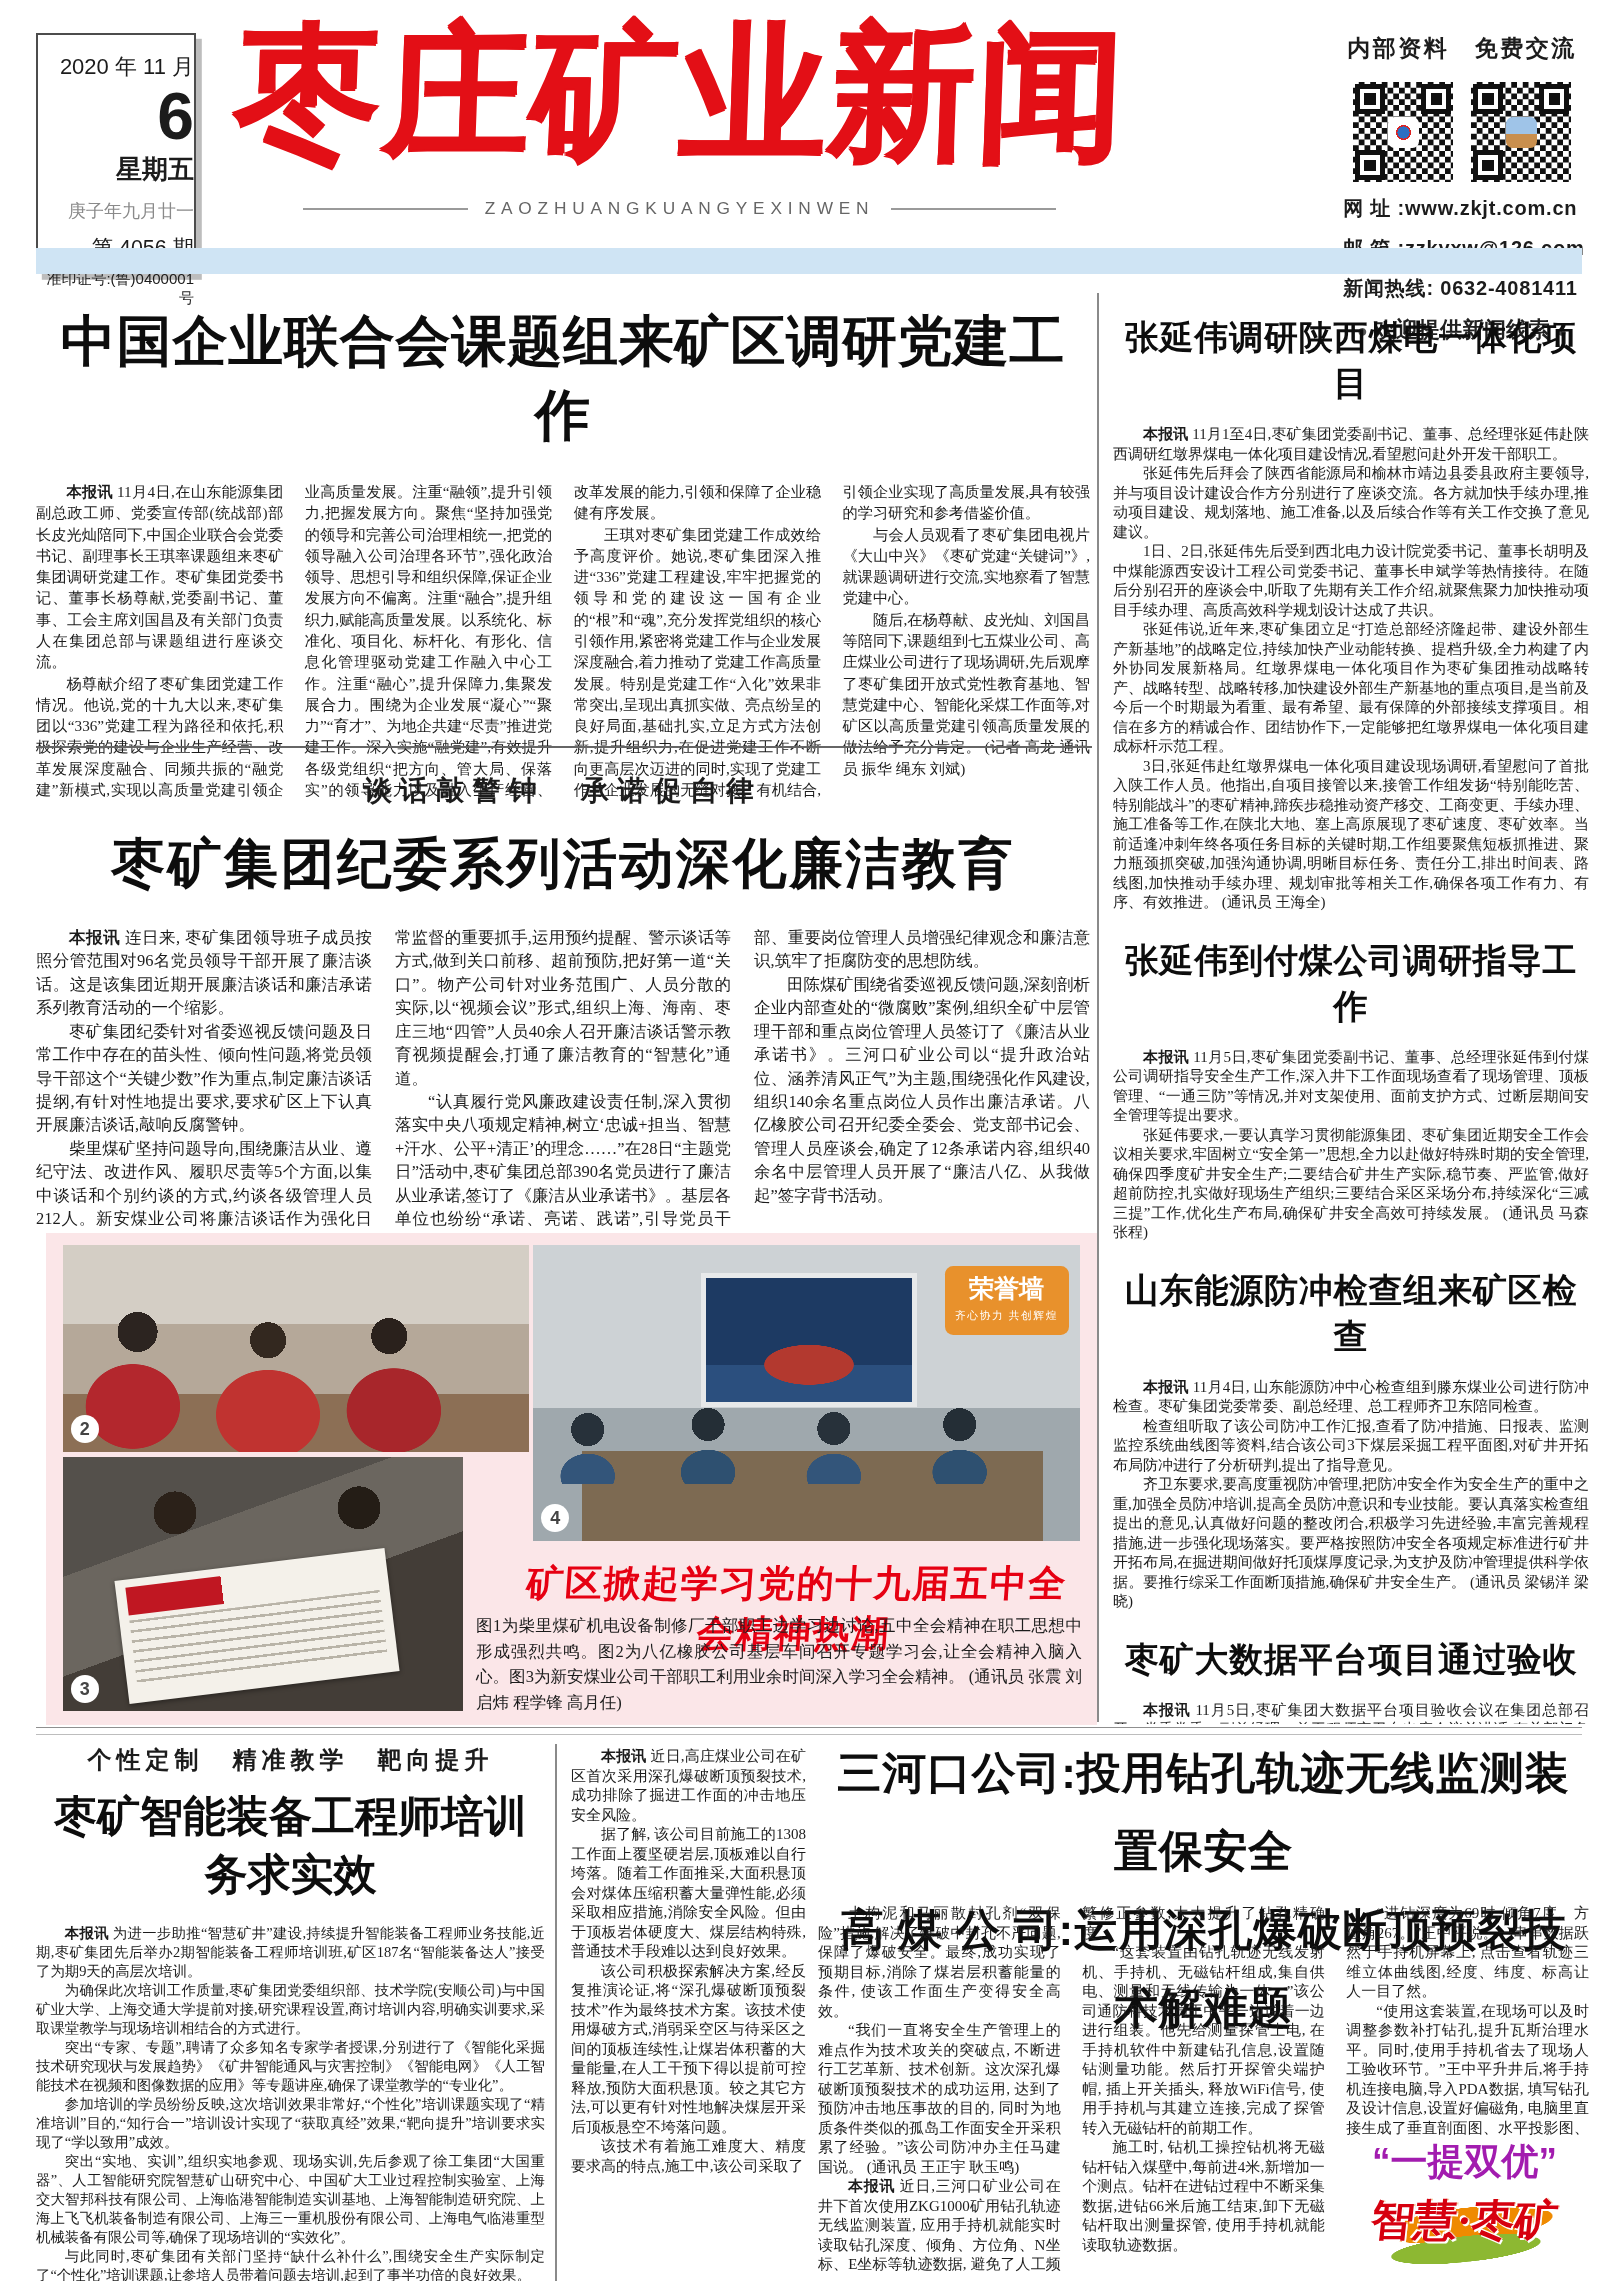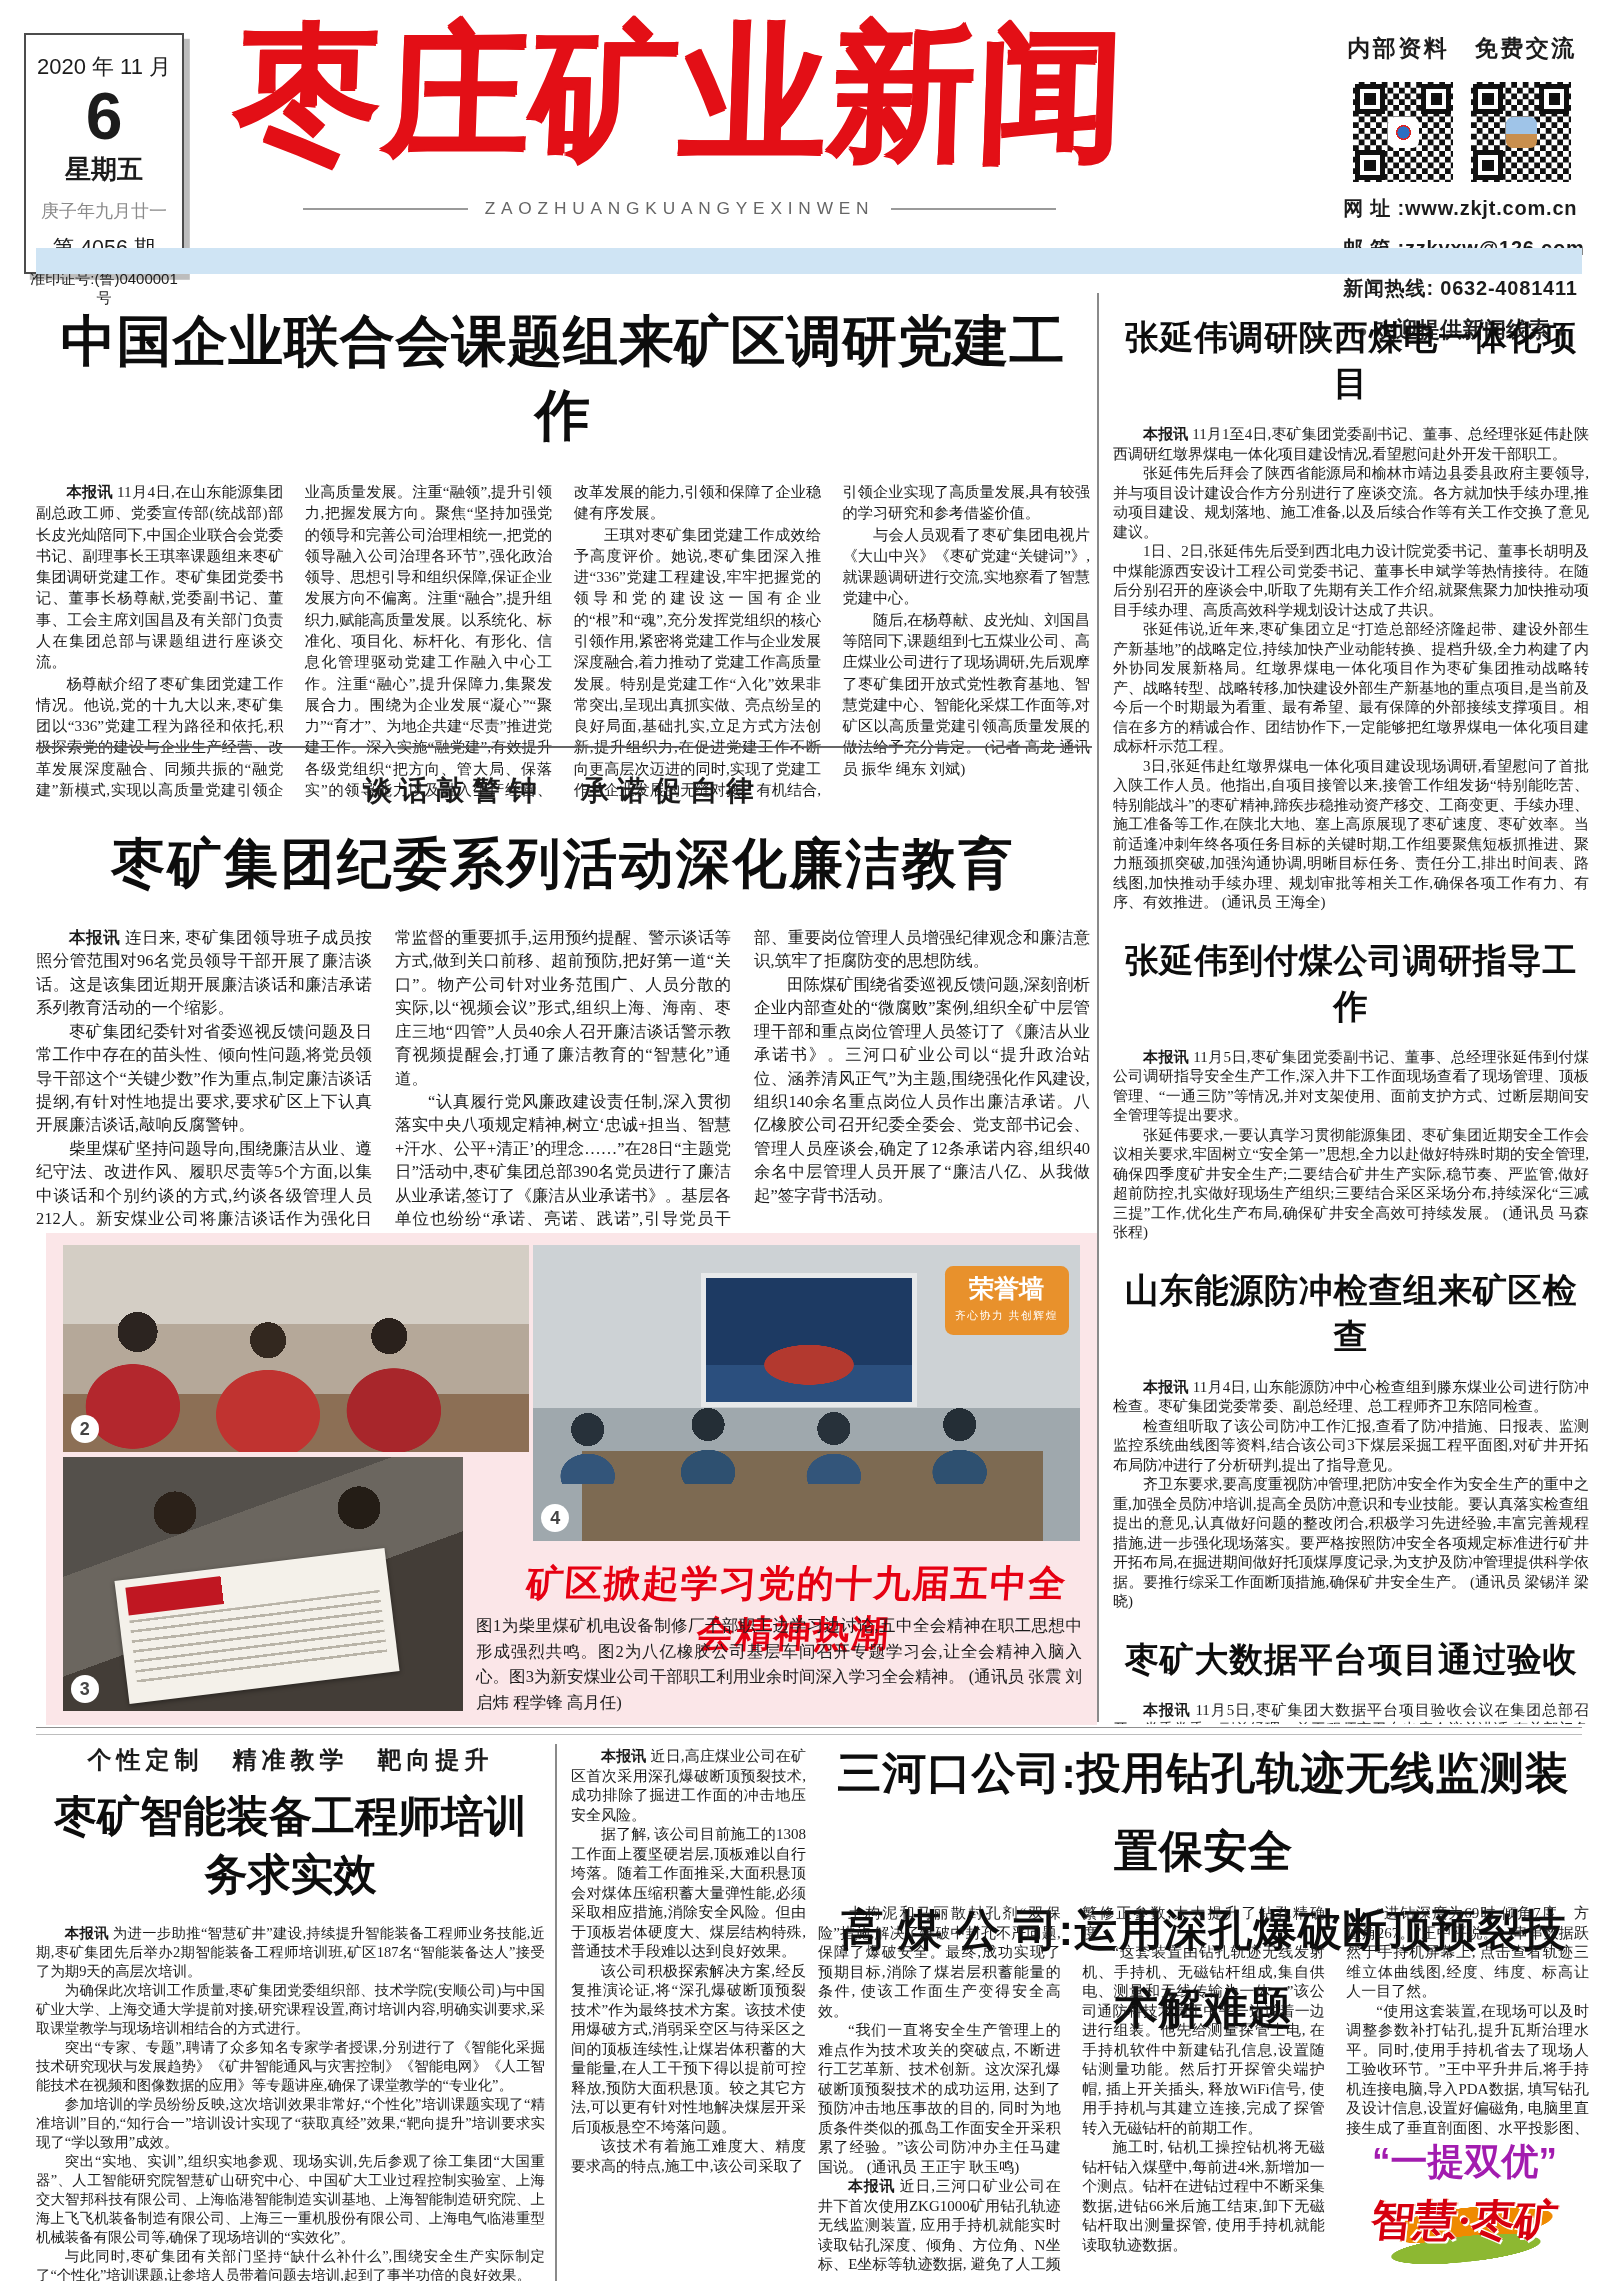--- a/index.html
+++ b/index.html
@@ -1,22 +1,22 @@
 <!DOCTYPE html>
 <html style="font-size:13px"><head>
 <meta charset="utf-8">
 <style>
   html,body{margin:0;padding:0;background:#e9e9e9}
   .page{position:relative;width:1615px;height:2295px;background:#fff;margin:0 auto;
         font-family:"Liberation Serif","DejaVu Serif",serif;color:#1c1c1c;overflow:hidden}
   .sans{font-family:"Liberation Sans","DejaVu Sans",sans-serif}
 
   
-  .date-box{position:absolute;left:24px;top:33px;width:156px;height:237px;border:2.5px solid #4c4c4c;
-            box-shadow:5.8px 5.8px 0 #bdbdbd;text-align:center;background:#fff}
+  .date-box{position:absolute;left:36px;top:33px;width:156px;height:237px;border:2.5px solid #4c4c4c;
+            box-shadow:5.8px 5.8px 0 #bdbdbd;text-align:right;background:#fff}
   .date-ym{font-size:22px;margin-top:16.5px}
   .date-day{font-size:66px;font-weight:bold;line-height:1.05}
   .date-week{font-size:26px;font-weight:bold;margin-top:1.6px}
   .date-lunar{font-size:18px;color:#8a8a8a;margin-top:11.5px}
   .date-issue{font-size:21.4px;margin-top:10px}
   .date-permit{font-size:15px;margin-top:8.2px}
 
   .masthead{position:absolute;left:210px;top:-5px;width:939px;text-align:center}
   .mast-title{font-size:147px;line-height:1.35;font-weight:900;color:#e30f16;letter-spacing:1.6px;
               transform:skewX(-2deg);text-shadow:1.6px 0 0 #e30f16,0 1.6px 0 #e30f16}

